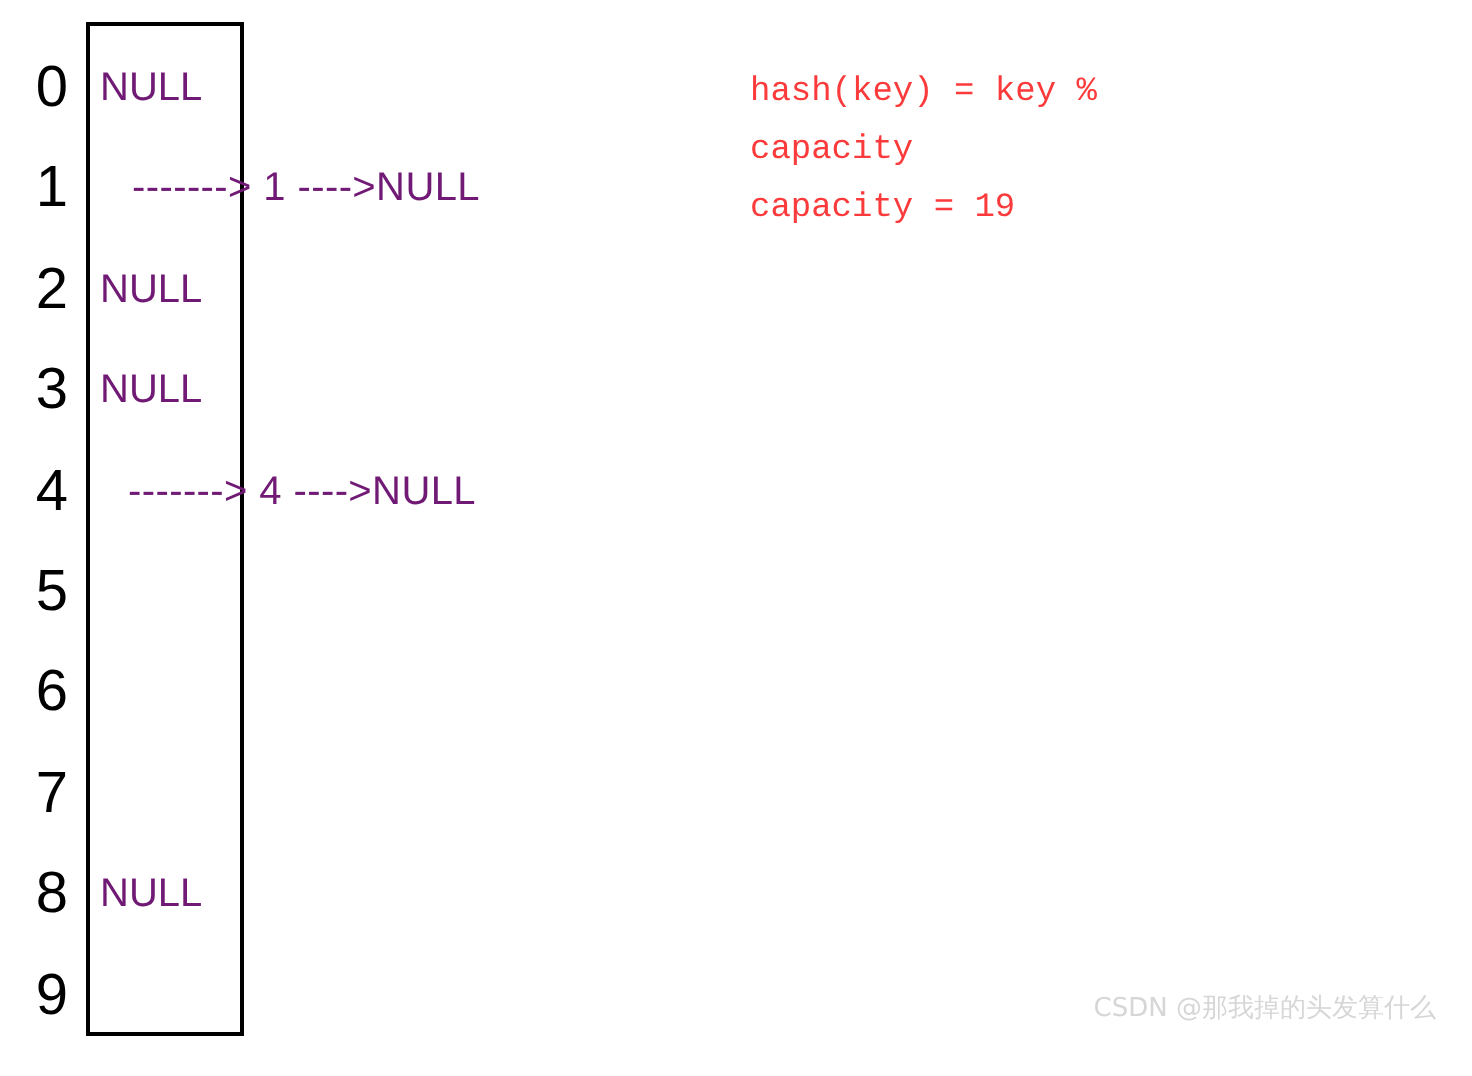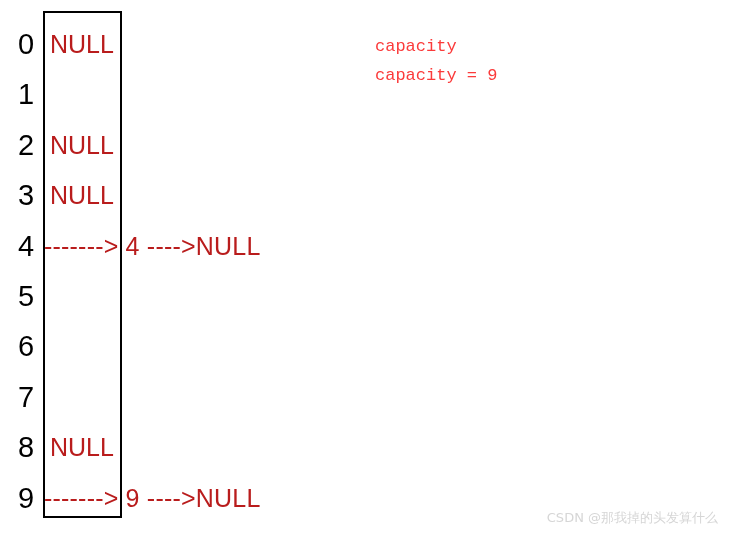--- a/index.html
+++ b/index.html
@@ -48,31 +48,31 @@
     font-size: 29px;
     line-height: 40px;
     color: #000000;
     font-family: "Liberation Sans", sans-serif;
   }
   .row-content {
     position: absolute;
     top: 0;
     height: 40px;
     line-height: 40px;
-    font-size: 25px;
-    color: #b91c1c;
+    font-size: 20px;
+    color: #701a75;
     white-space: pre;
     font-family: "Liberation Sans", sans-serif;
   }
   .row-content.null-cell {
     left: 50px;
     letter-spacing: 0px;
   }
   .row-content.chain-cell {
-    left: 44px;
+    left: 64px;
     letter-spacing: 0.2px;
   }
   .row-content.chain-cell-indent {
     left: 66px;
     letter-spacing: 0.2px;
   }
 
   
   #formula {
     position: absolute;
@@ -85,21 +85,21 @@
     white-space: pre;
   }
   #formula .formula-line {
     display: block;
   }
 
   
   #watermark {
     position: absolute;
     right: 18px;
-    bottom: 12px;
+    bottom: 25px;
     color: #d6d6d6;
     font-size: 13px;
     line-height: 16px;
     font-family: "DejaVu Sans", sans-serif;
     white-space: pre;
     user-select: none;
   }
 </style>
 </head>
 <body>
@@ -108,20 +108,21 @@
 
   <div id="bucket-box"></div>
 
   <div id="rows-layer">
       <div class="row" style="top: 24px;">
         <div class="row-index">0</div>
         <div class="row-content null-cell">NULL</div>
       </div>
       <div class="row" style="top: 74px;">
         <div class="row-index">1</div>
+        <div class="row-content chain-cell-indent">-------&gt; 1 ----&gt;NULL</div>
       </div>
       <div class="row" style="top: 125px;">
         <div class="row-index">2</div>
         <div class="row-content null-cell">NULL</div>
       </div>
       <div class="row" style="top: 175px;">
         <div class="row-index">3</div>
         <div class="row-content null-cell">NULL</div>
       </div>
       <div class="row" style="top: 226px;">
@@ -136,21 +137,20 @@
       </div>
       <div class="row" style="top: 377px;">
         <div class="row-index">7</div>
       </div>
       <div class="row" style="top: 427px;">
         <div class="row-index">8</div>
         <div class="row-content null-cell">NULL</div>
       </div>
       <div class="row" style="top: 478px;">
         <div class="row-index">9</div>
-        <div class="row-content chain-cell">-------&gt; 9 ----&gt;NULL</div>
       </div>
     </div>
 
-  <div id="formula" style="color: rgb(251, 59, 59);"><span class="formula-line">capacity</span><span class="formula-line">capacity = 9</span></div>
+  <div id="formula" style="color: rgb(251, 59, 59);"><span class="formula-line">hash(key) = key %</span><span class="formula-line">capacity</span><span class="formula-line">capacity = 19</span></div>
 
   <div id="watermark" style="color: rgb(214, 214, 214);">CSDN @那我掉的头发算什么</div>
 
 </div>
 
 </body></html>

